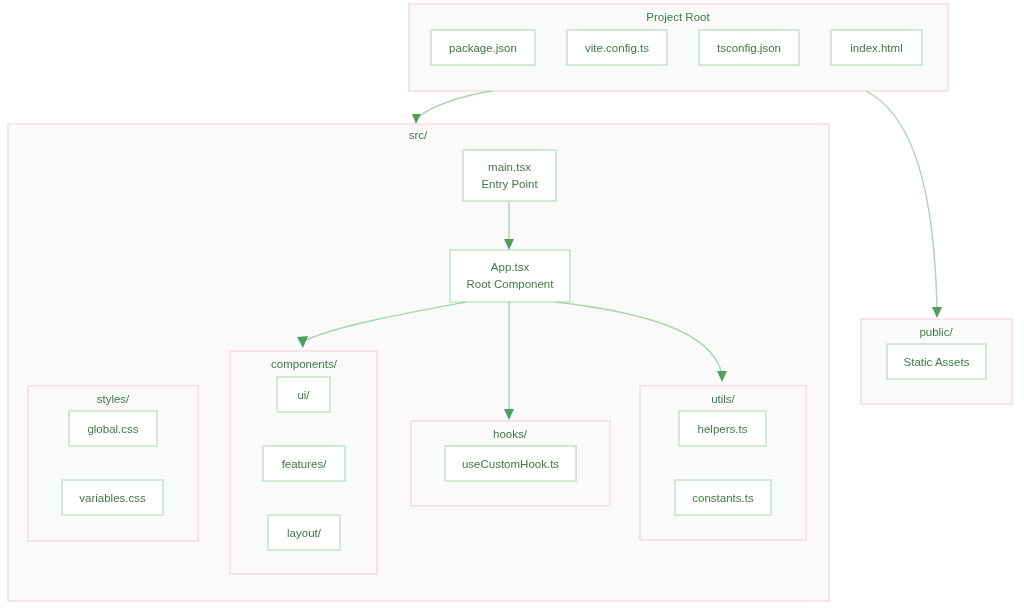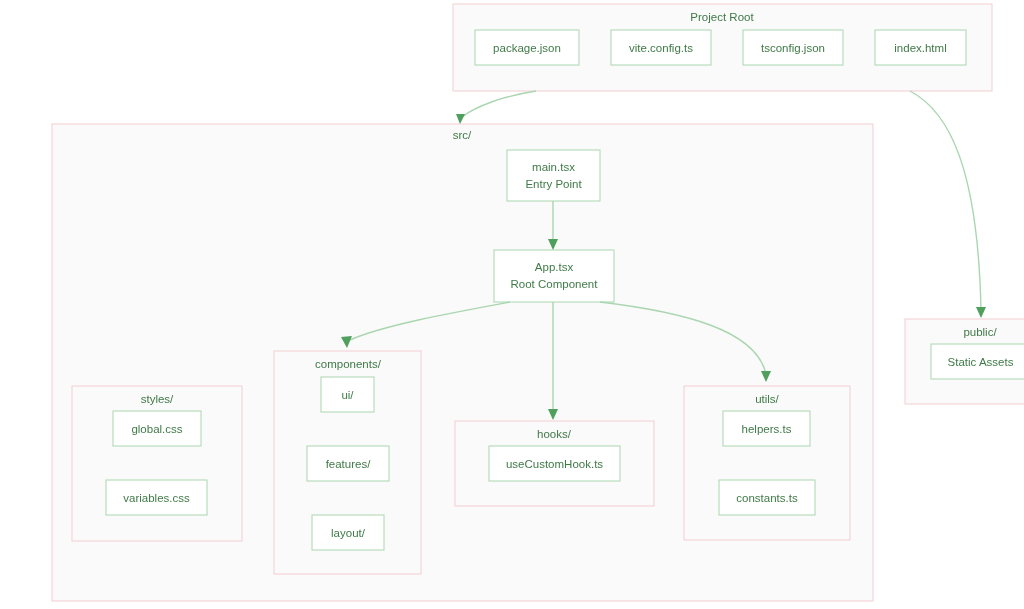--- a/index.html
+++ b/index.html
@@ -10,21 +10,20 @@
   body {
     width: 1024px;
     height: 609px;
     font-family: "Liberation Sans", sans-serif;
     overflow: hidden;
   }
   #diagram-root {
     position: relative;
     width: 945px;
     height: 609px;
-    margin-left: 44px;
   }
   svg.diagram {
     display: block;
     width: 1024px;
     height: 609px;
   }
   .cluster-rect {
     fill: #fafafa;
     stroke: #f2cdd3;
     stroke-width: 1;

